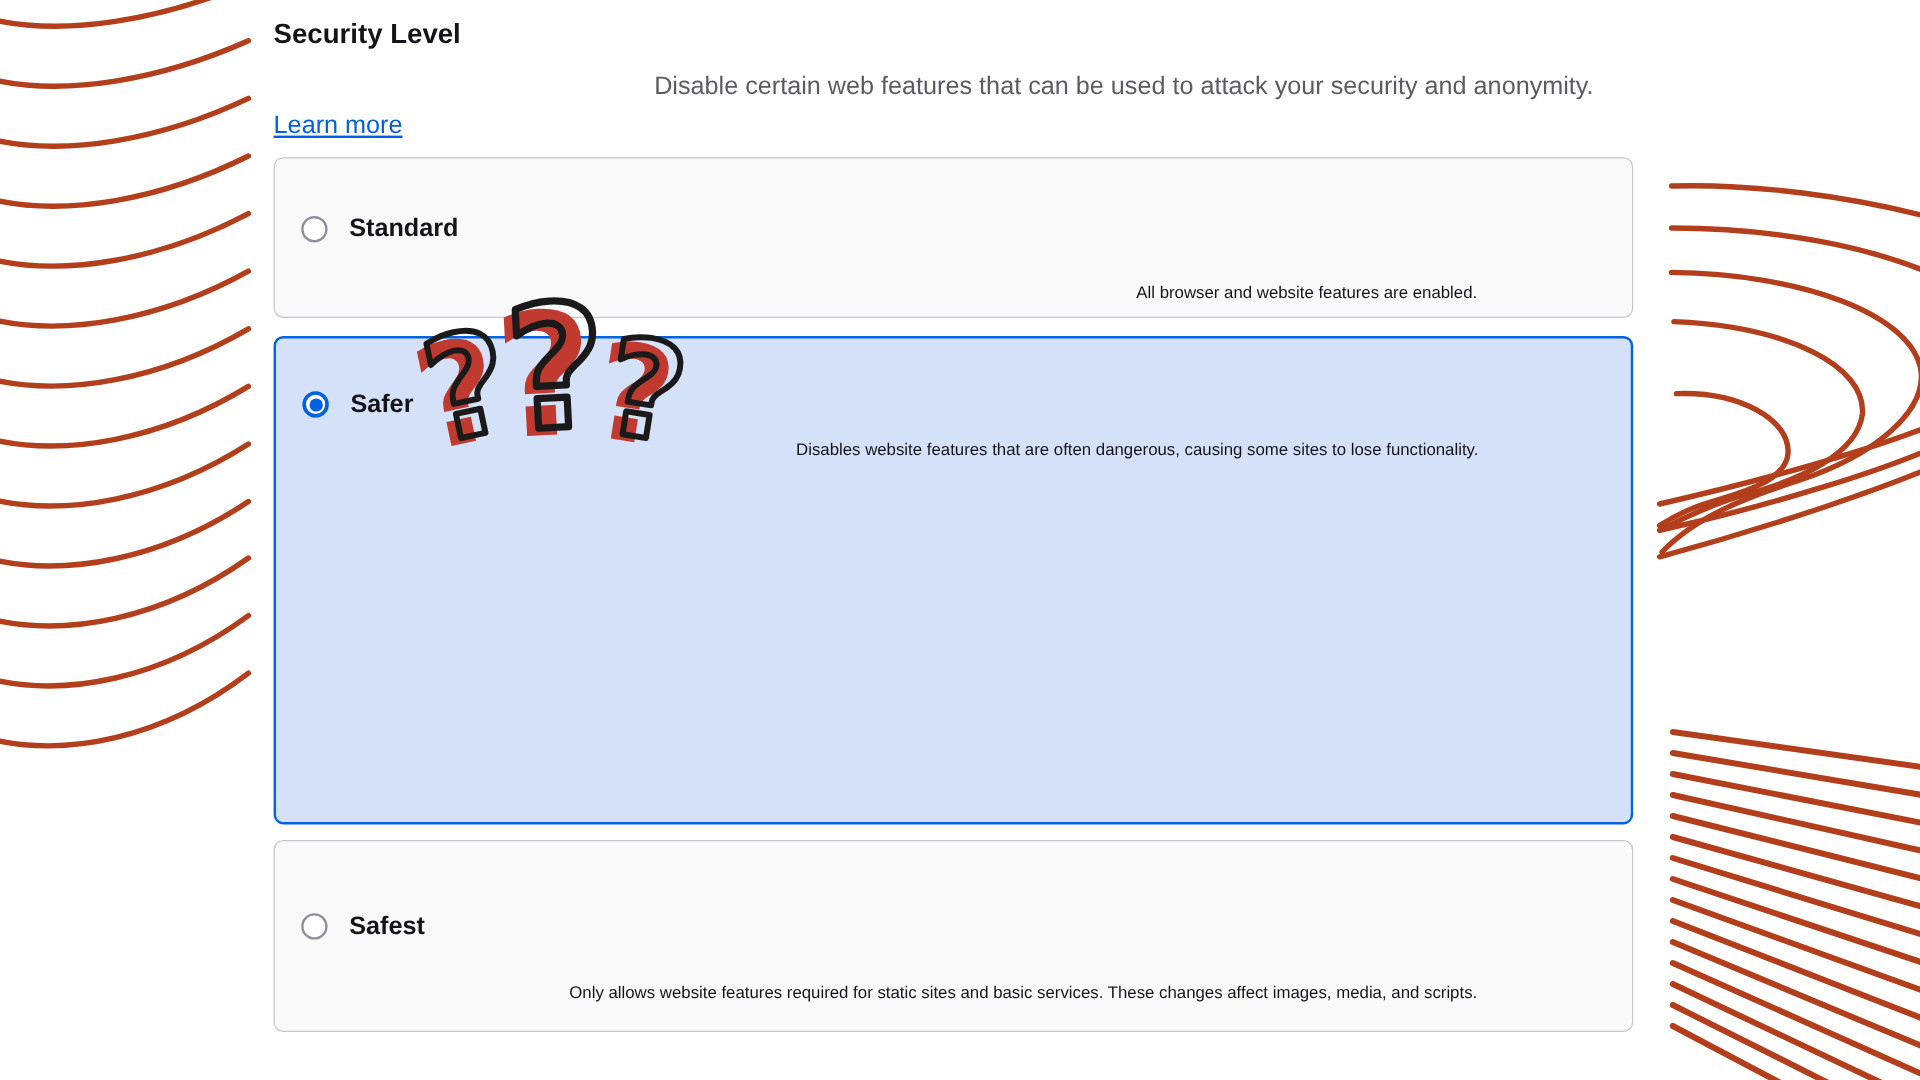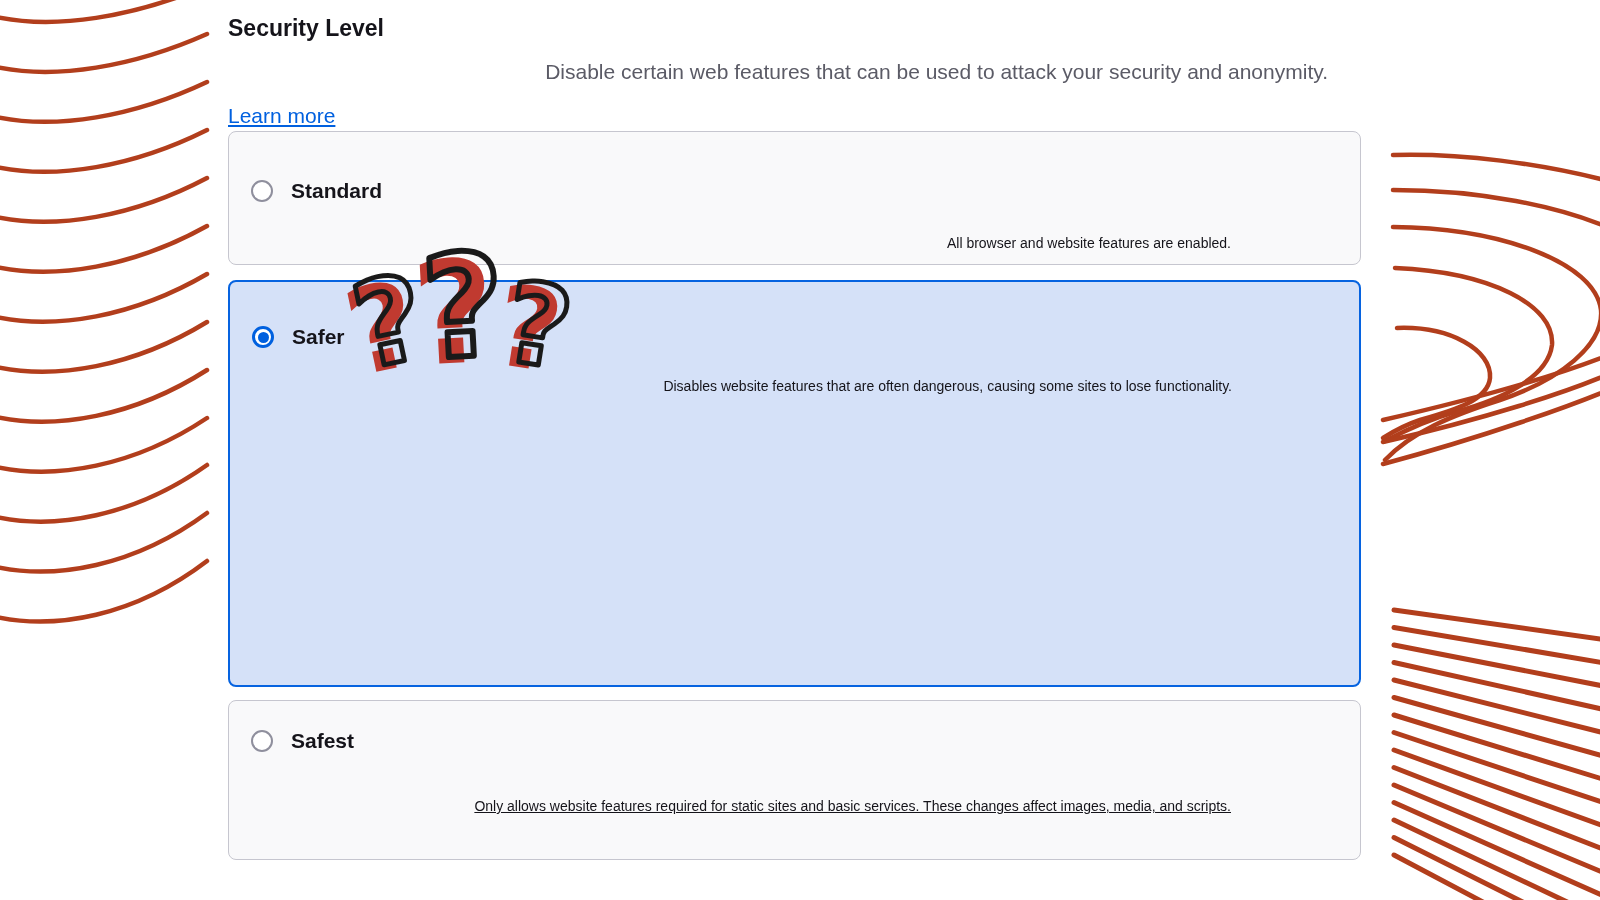--- a/index.html
+++ b/index.html
@@ -30,21 +30,21 @@
 
   .page-title{
     position:absolute;left:228px;top:14px;
     font-size:23px;font-weight:700;line-height:28px;color:var(--text-primary);
   }
   .page-desc{
     position:absolute;left:228px;top:59px;width:1100px;
     font-size:21px;line-height:26px;color:var(--text-muted);text-align:right;
   }
   .learn-more{
-    position:absolute;left:228px;top:103px;
+    position:absolute;left:228px;top:92px;
     font-size:21px;line-height:26px;color:var(--link-blue);
     text-decoration:underline;cursor:pointer;
   }
 
   .card{
     position:absolute;left:228px;width:1133px;
     background:var(--card-bg);
     border:1.5px solid var(--card-border);
     border-radius:8px;
     padding:13px 24px 0 22px;
@@ -53,41 +53,41 @@
     background:var(--selected-card-bg);
     border:2px solid var(--selected-card-border);
   }
   .card-standard{top:131px;height:134px;}
   .card-safer{top:280px;height:407px;}
   .card-safest{top:700px;height:160px;}
 
   .radio-row{display:flex;align-items:center;gap:18px;}
   .card-standard .radio-row{margin-top:34px;}
   .card-safer .radio-row{margin-top:30px;}
-  .card-safest .radio-row{margin-top:15px;}
+  .card-safest .radio-row{margin-top:46px;}
 
   .radio{
     width:22px;height:22px;flex:0 0 22px;border-radius:50%;
     border:2.5px solid var(--radio-border);background:#fff;cursor:pointer;
   }
   .radio.checked{
     border:3px solid var(--accent-blue);position:relative;background:#fff;
   }
   .radio.checked::after{
     content:"";position:absolute;inset:2.5px;border-radius:50%;
     background:var(--accent-blue);
   }
   .option-label{font-size:21px;font-weight:700;color:var(--text-primary);}
 
   .option-desc{
     margin:24px 0 0 40px;max-width:940px;
     font-size:14px;line-height:32px;color:var(--text-primary);text-align:right;
   }
-  .card-safer .option-desc{margin-top:21px;}
-  .card-safest .option-desc{margin-top:37px;text-decoration:underline;}
+  .card-safer .option-desc{margin-top:9px;}
+  .card-safest .option-desc{margin-top:27px;}
 
   .bullet-list{
     margin:38px 0 0 40px;padding-left:40px;
     font-size:21px;line-height:32px;color:var(--text-primary);
   }
   .bullet-list li{margin-bottom:36px;}
   .bullet-list li:last-child{margin-bottom:0;}
 
   .qm-red{fill:var(--annotation-red);stroke:none;font-weight:700;
           font-family:"DejaVu Sans","Liberation Sans",sans-serif;}

